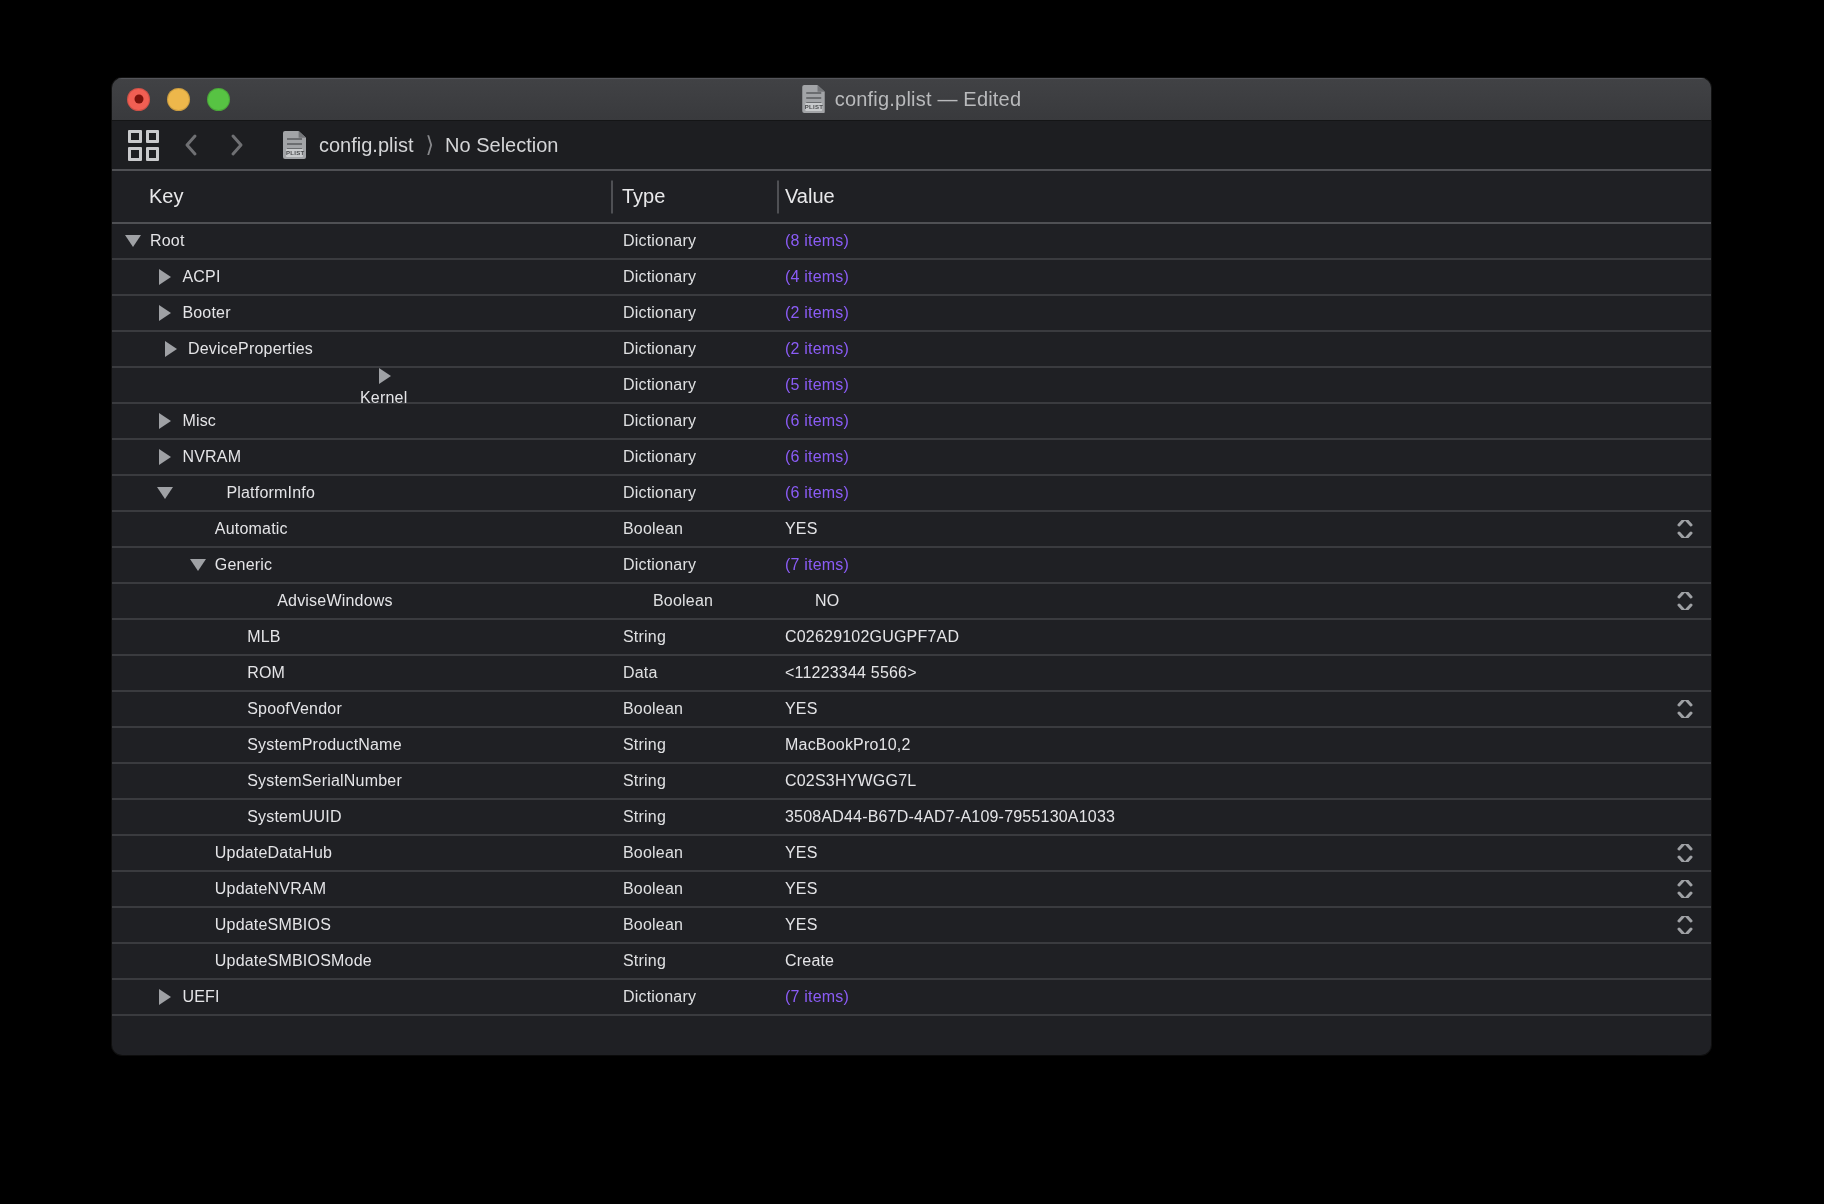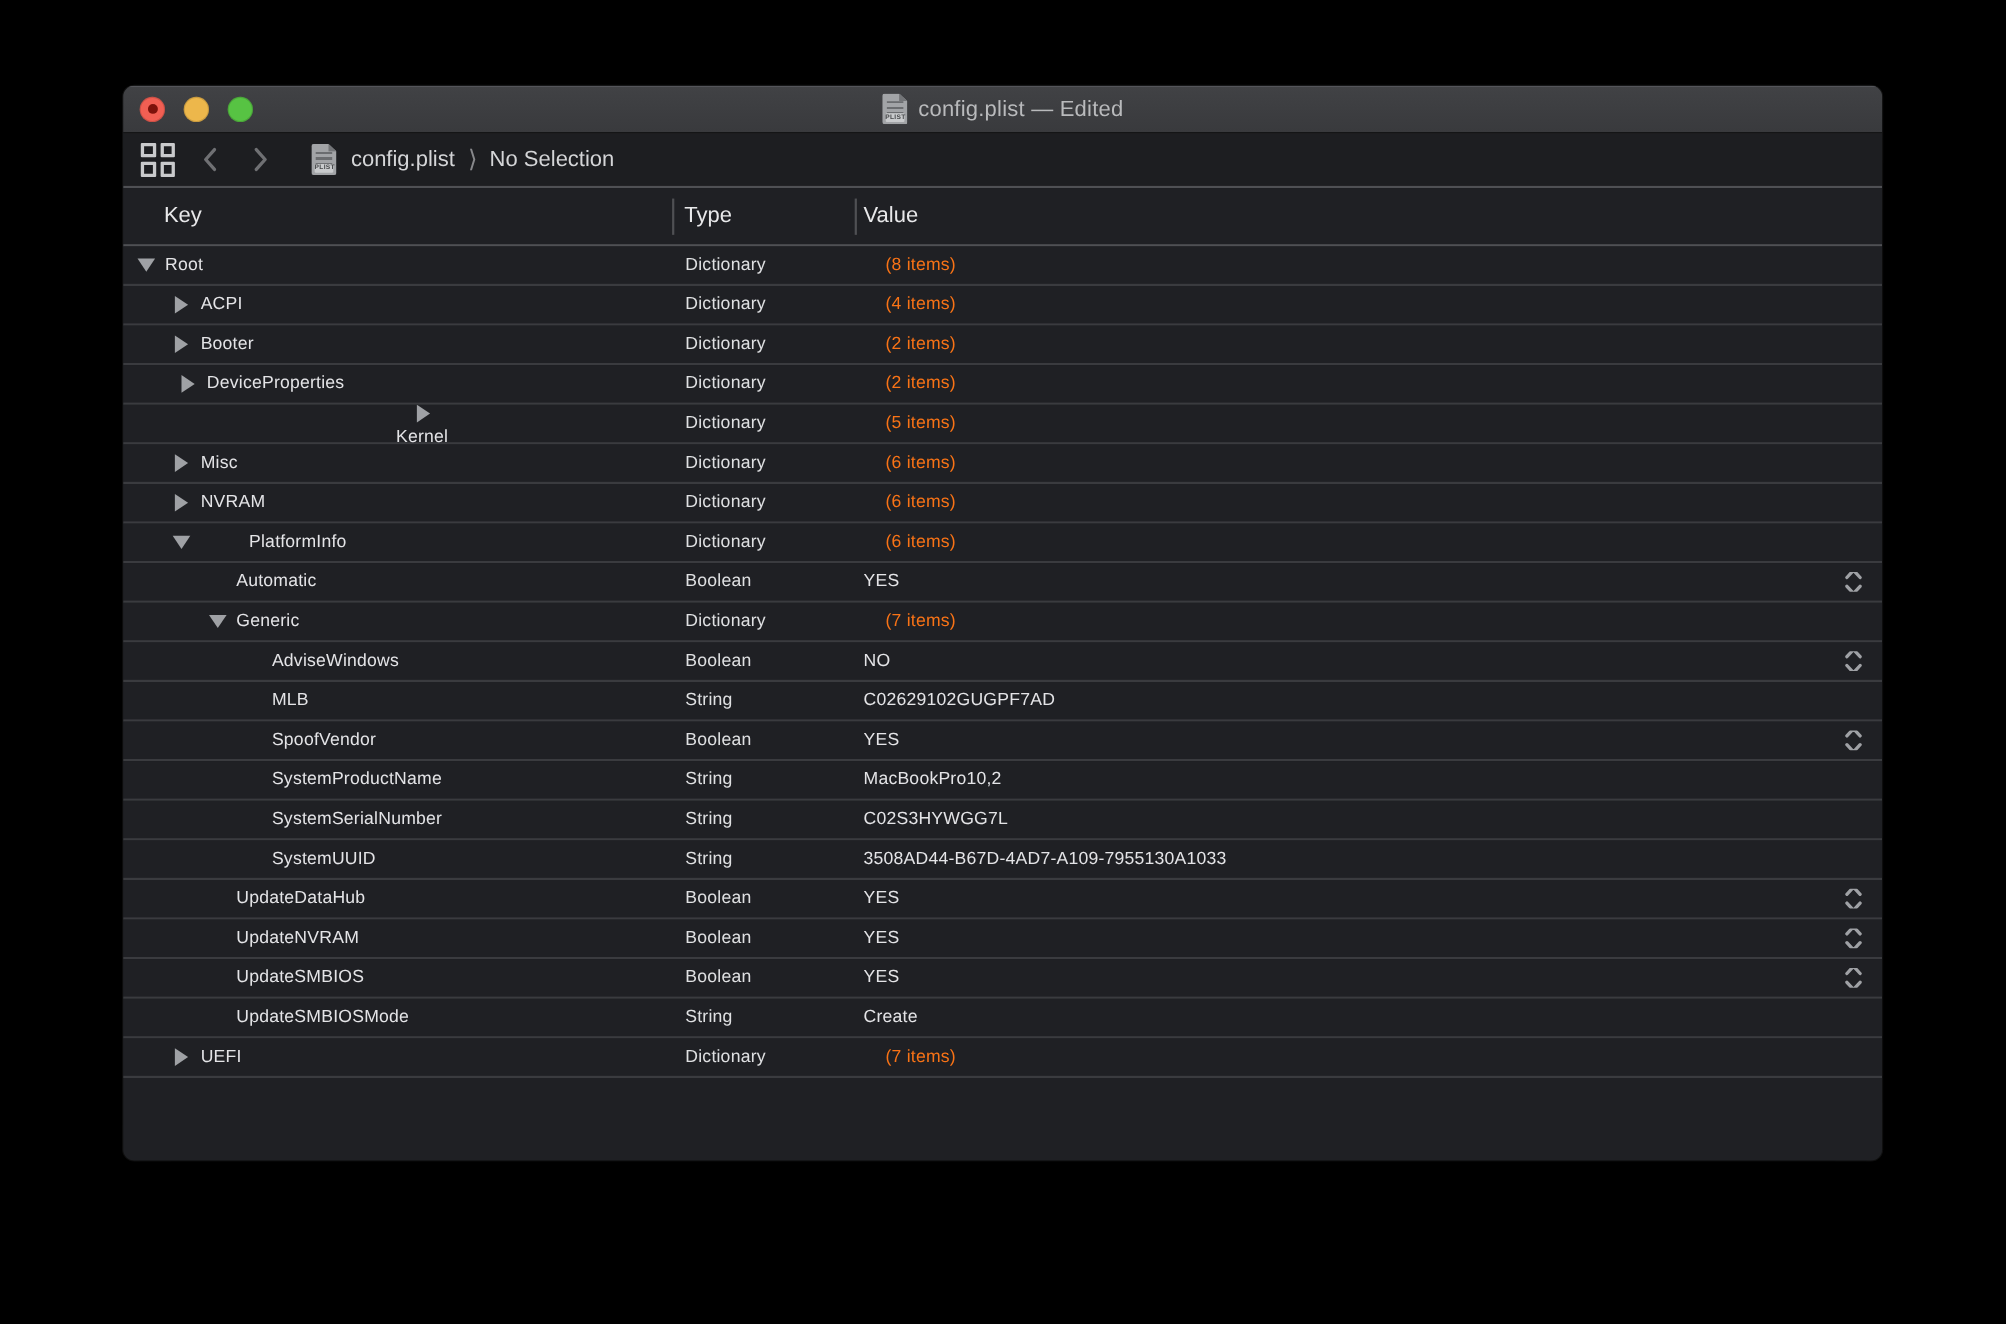--- a/index.html
+++ b/index.html
@@ -76,21 +76,21 @@
   .tbody{ }
   .row{
     display:flex; align-items:center; height:36px;
     border-bottom:2px solid #3a3b3f; background:#1f2024;
     font-size:16px; letter-spacing:.2px;
   }
   .cell{ white-space:nowrap; overflow:hidden; }
   .ckey{ flex:0 0 499px; display:flex; align-items:center; color:#e4e4e7; }
   .ctype{ flex:0 0 166px; padding-left:12px; color:#dfe0e2; }
   .cvalue{ flex:1 1 auto; padding-left:8px; padding-right:52px; color:#e4e4e7; position:relative; }
-  .cvalue .muted{ color:#f97316;margin-left:20px; }
+  .cvalue .muted{ color:#8b5cf6; }
 
   .disc{ flex:0 0 26px; display:flex; align-items:center; }
   .disc.expanded::before{ content:""; display:block; margin-left:1px;
     border-left:8px solid rgba(0,0,0,0); border-right:8px solid rgba(0,0,0,0);
     border-top:12px solid #9fa1a5; }
   .disc.collapsed::before{ content:""; display:block; margin-left:3px;
     border-top:8px solid rgba(0,0,0,0); border-bottom:8px solid rgba(0,0,0,0);
     border-left:12px solid #9fa1a5; }
 
   .stepper{ position:absolute; right:18px; top:50%; transform:translateY(-50%);
@@ -236,39 +236,47 @@
       </div>
       <div class="row">
         <div class="cell ckey" style="padding-left: 76.8px;">
           <span class="disc expanded"></span>
           <span>Generic</span>
         </div>
         <div class="cell ctype">Dictionary</div>
         <div class="cell cvalue"><span class="muted">(7 items)</span></div>
       </div>
       <div class="row">
-        <div class="cell ckey" style="padding-left: 109.2px;">
+        <div class="cell ckey" style="padding-left: 109.2px; margin-left: 30px;">
           <span class="disc"></span>
           <span>AdviseWindows</span>
         </div>
         <div class="cell ctype">Boolean</div>
         <div class="cell cvalue"><span>NO</span><span class="stepper">
             <svg viewBox="0 0 16 26" width="16" height="26">
               <path d="M2 9 L8 2.5 L14 9"></path>
               <path d="M2 17 L8 23.5 L14 17"></path>
             </svg>
           </span></div>
       </div>
       <div class="row">
         <div class="cell ckey" style="padding-left: 109.2px;">
           <span class="disc"></span>
           <span>MLB</span>
         </div>
         <div class="cell ctype">String</div>
         <div class="cell cvalue"><span>C02629102GUGPF7AD</span></div>
+      </div>
+      <div class="row">
+        <div class="cell ckey" style="padding-left: 109.2px;">
+          <span class="disc"></span>
+          <span>ROM</span>
+        </div>
+        <div class="cell ctype">Data</div>
+        <div class="cell cvalue"><span>&lt;11223344 5566&gt;</span></div>
       </div>
       <div class="row">
         <div class="cell ckey" style="padding-left: 109.2px;">
           <span class="disc"></span>
           <span>SpoofVendor</span>
         </div>
         <div class="cell ctype">Boolean</div>
         <div class="cell cvalue"><span>YES</span><span class="stepper">
             <svg viewBox="0 0 16 26" width="16" height="26">
               <path d="M2 9 L8 2.5 L14 9"></path>

